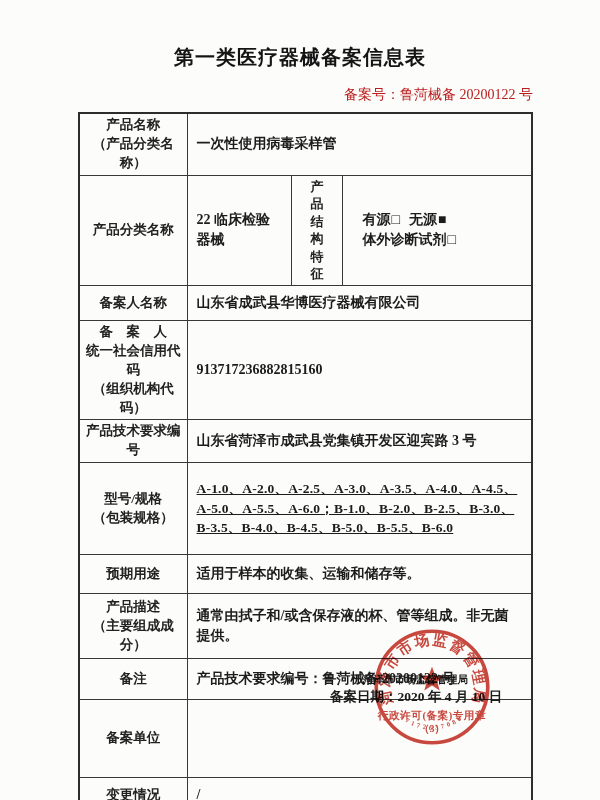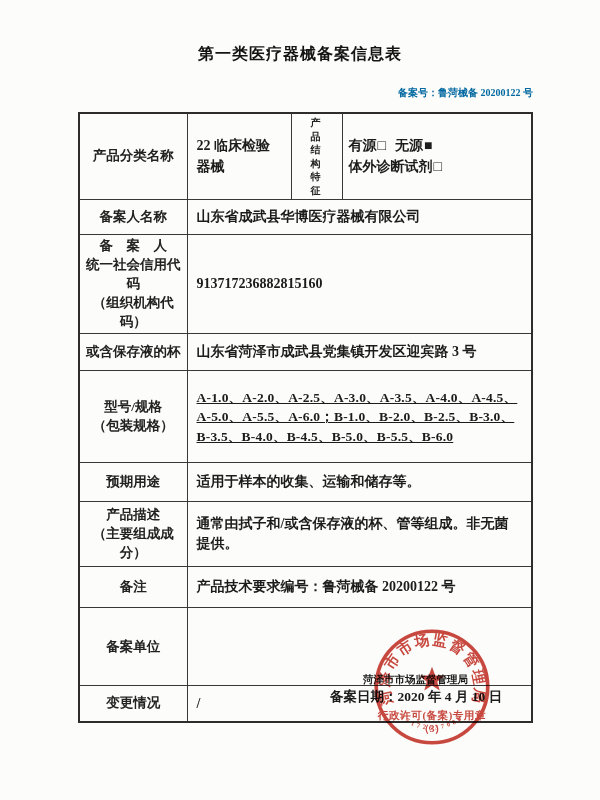--- a/index.html
+++ b/index.html
@@ -6,26 +6,26 @@
   body{
     width:600px;height:800px;position:relative;overflow:hidden;
     background:#fcfcfa;
     font-family:"Liberation Serif", serif;
     color:#1e1e1e;
   }
   .page-title{
     position:absolute;top:44px;left:0;width:600px;
     text-align:center;
     font-family:"Liberation Sans", sans-serif;
-    font-size:16px;font-weight:700;letter-spacing:1px;color:#141414;
+    font-size:20px;font-weight:700;letter-spacing:1px;color:#141414;
   }
   .record-no{
     position:absolute;top:86px;left:0;width:533px;
     text-align:right;
-    font-size:10px;font-weight:700;color:#0369a1;
+    font-size:14px;font-weight:400;color:#b91c1c;
   }
   table.doc-table{
     position:absolute;left:78px;top:112px;width:453px;
     border-collapse:collapse;table-layout:fixed;
     border:2px solid #2e2d2b;
   }
   table.doc-table td{
     border:1px solid #3a3836;
     vertical-align:middle;
     overflow:hidden;
@@ -36,21 +36,21 @@
     white-space:pre-line;
     padding:2px 3px;color:#222;
   }
   td.val{
     font-size:14px;font-weight:600;line-height:1.45;
     padding:3px 9px;color:#1c1c1c;
     word-break:break-all;
   }
   td.val-models{font-size:13.5px;letter-spacing:0.2px;text-decoration:underline;}
   td.feat-lab{
-    text-align:left;font-size:10px;font-weight:700;line-height:1.35;
+    text-align:right;font-size:13px;font-weight:700;line-height:1.35;
     padding:2px 19px;color:#222;
   }
   .opt{white-space:nowrap;margin-right:9px;font-weight:600;}
   .opt .box{margin-left:1px;}
   .approval-authority{
     position:absolute;left:363px;top:673px;
     font-size:10.5px;font-weight:700;color:#1b1b1b;letter-spacing:0px;
   }
   .approval-date{
     position:absolute;left:330px;top:688px;
@@ -69,41 +69,46 @@
 <div class="record-no">备案号：鲁菏械备 20200122 号</div>
 
 <table class="doc-table">
   <colgroup>
       <col style="width:108px">
       <col style="width:104px">
       <col style="width:51px">
       <col style="width:190px">
     </colgroup>
   <tbody>
+      <tr style="height:40px">
+    <td class="lab">产品名称
+（产品分类名称）</td>
+    <td class="val" colspan="3">一次性使用病毒采样管</td>
+  </tr>
   <tr style="height:38px">
     <td class="lab">产品分类名称</td>
     <td class="val">22 临床检验器械</td>
     <td class="feat-lab" style="white-space:pre-line;">产品结
 构特征</td>
-    <td class="val" style="padding:3px 6px;">
+    <td class="val" style="padding:3px 20px;">
       <span class="opt"><span>有源</span><span class="box">□</span></span><span class="opt"><span>无源</span><span class="box">■</span></span><span class="opt" style="margin-right:0;"><span>体外诊断试剂</span><span class="box">□</span></span>
     </td>
   </tr>
   <tr style="height:35px">
     <td class="lab">备案人名称</td>
     <td class="val" colspan="3">山东省成武县华博医疗器械有限公司</td>
   </tr>
   <tr style="height:55px">
     <td class="lab">备　案　人
 统一社会信用代码
 （组织机构代码）</td>
     <td class="val" colspan="3">913717236882815160</td>
   </tr>
   <tr style="height:37px">
-    <td class="lab">或含保存液的杯</td>
+    <td class="lab">产品技术要求编号</td>
     <td class="val" colspan="3">山东省菏泽市成武县党集镇开发区迎宾路 3 号</td>
   </tr>
   <tr style="height:92px">
     <td class="lab">型号/规格
 （包装规格）</td>
     <td class="val val-models" colspan="3">A-1.0、A-2.0、A-2.5、A-3.0、A-3.5、A-4.0、A-4.5、A-5.0、A-5.5、A-6.0；B-1.0、B-2.0、B-2.5、B-3.0、B-3.5、B-4.0、B-4.5、B-5.0、B-5.5、B-6.0</td>
   </tr>
   <tr style="height:39px">
     <td class="lab">预期用途</td>
     <td class="val" colspan="3">适用于样本的收集、运输和储存等。</td>

